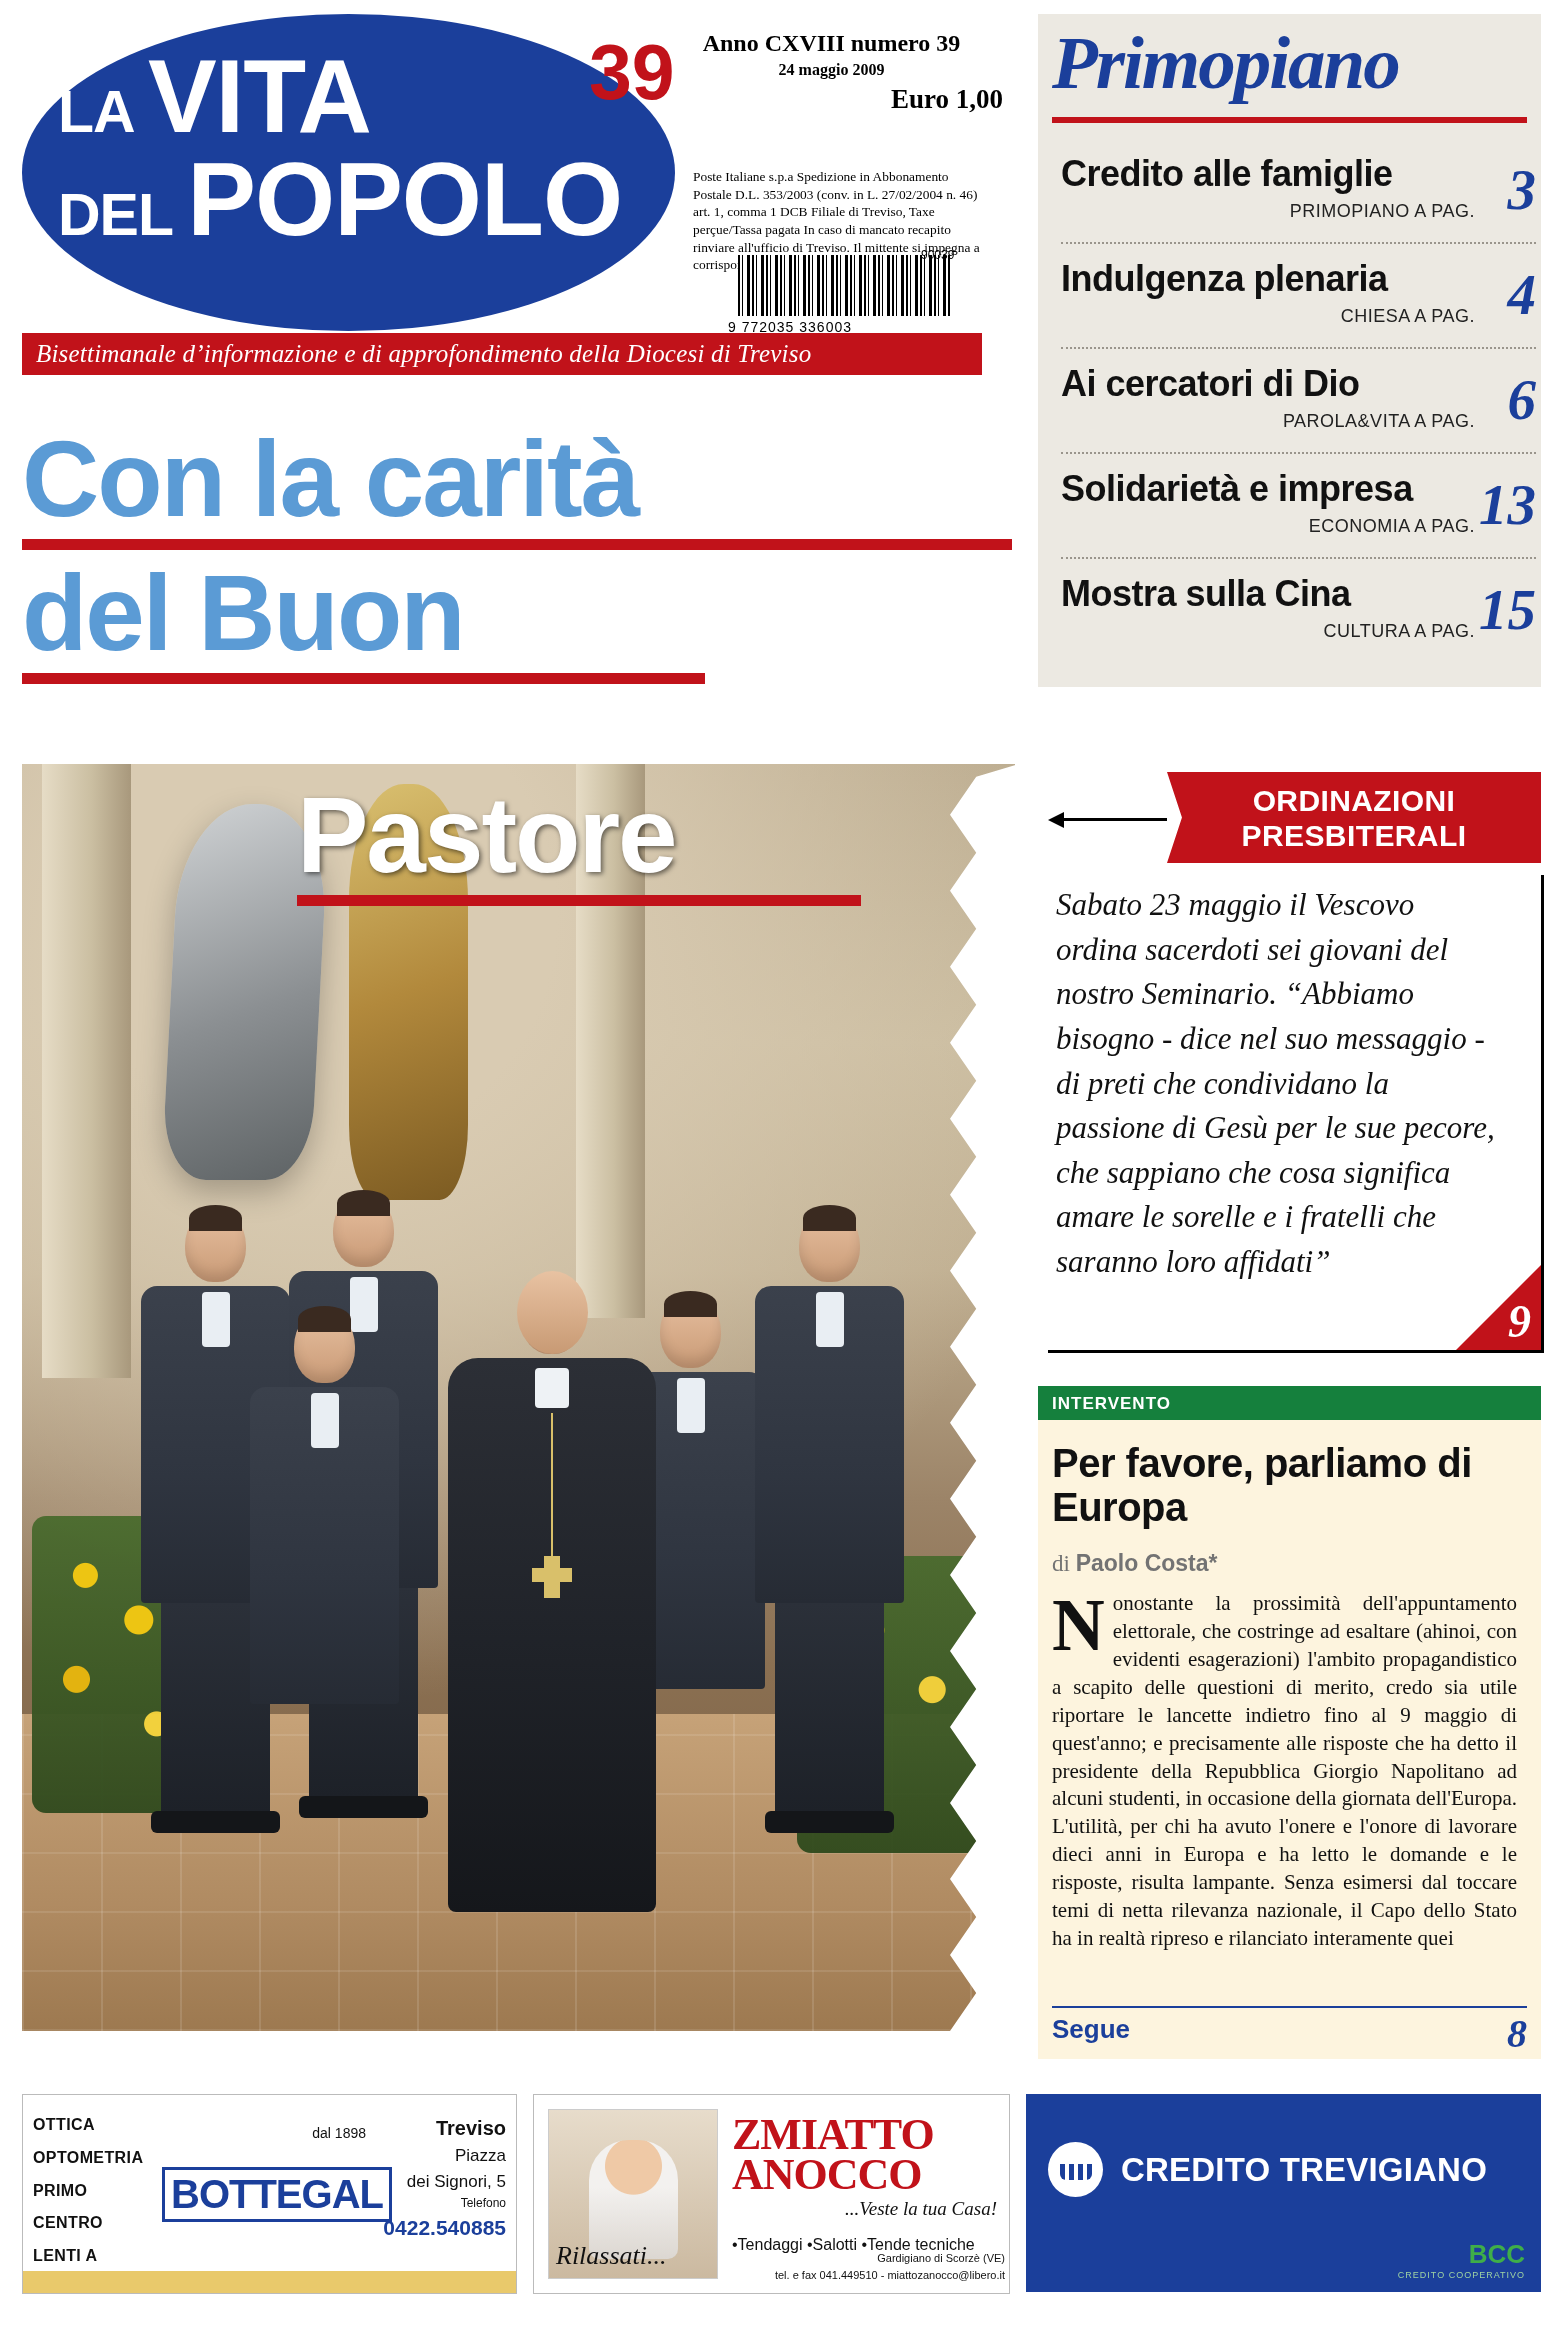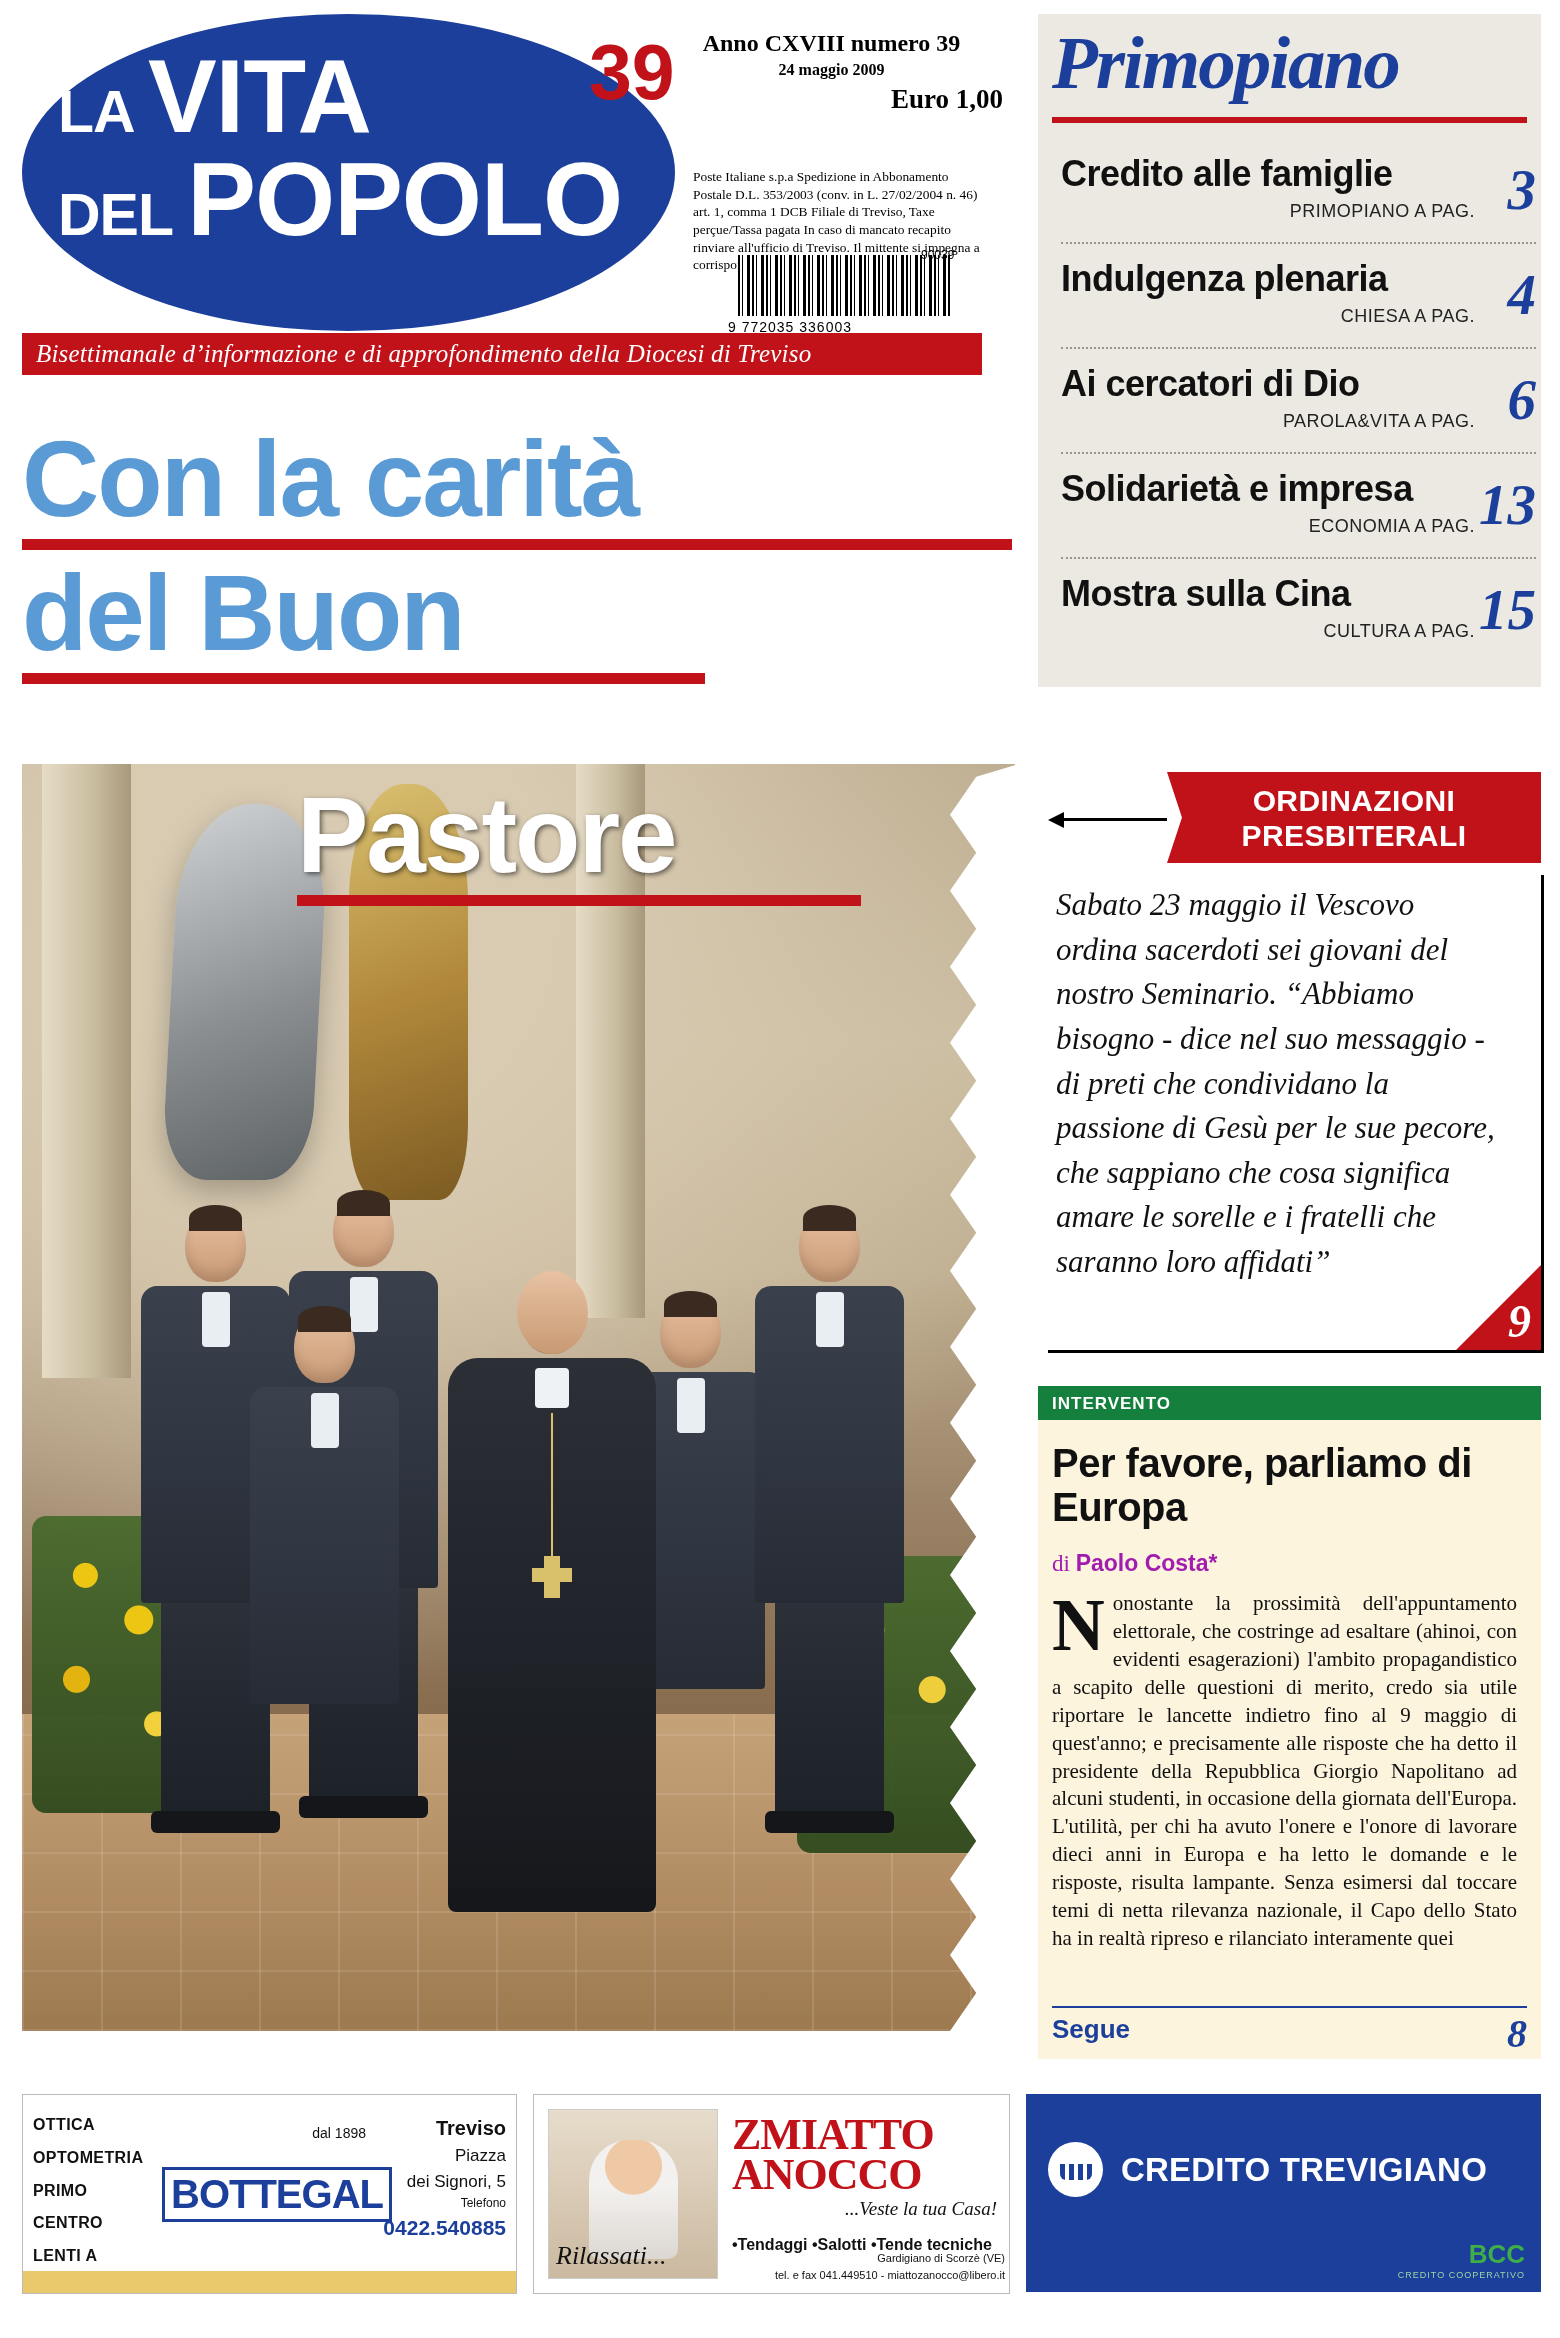--- a/index.html
+++ b/index.html
@@ -277,21 +277,21 @@
   .intv-bar span{
     color:#fff;font-family:"Liberation Sans", sans-serif;font-weight:bold;font-size:17px;
     letter-spacing:1px;padding:8px 0 0 14px;display:block;
   }
   .intv-title{
     position:absolute;left:14px;top:55px;width:455px;
     font-family:"Liberation Sans", sans-serif;font-weight:bold;font-size:40px;
     line-height:1.1;color:#111;letter-spacing:-0.5px;
   }
   .intv-author{
-    position:absolute;left:14px;top:164px;font-family:"Liberation Serif", serif;font-size:23px;color:#a21caf;
+    position:absolute;left:14px;top:164px;font-family:"Liberation Serif", serif;font-size:23px;color:#737373;
   }
   .intv-author b{font-family:"Liberation Sans", sans-serif;font-size:23px;}
   .intv-body{
     position:absolute;left:14px;top:204px;width:465px;height:386px;
     font-family:"Liberation Serif", serif;font-size:21px;line-height:1.33;color:#111;
     text-align:justify;
   }
   .dropcap{
     float:left;font-family:"Liberation Serif", serif;font-weight:bold;font-size:73px;
     line-height:0.82;padding:6px 8px 0 0;color:#111;
@@ -355,21 +355,21 @@
   .ad2 .brandbox{position:absolute;left:198px;top:20px;width:265px;}
   .ad2 .z{
     font-family:"Liberation Serif", serif;font-weight:bold;font-size:44px;color:#c1121a;
     line-height:0.92;letter-spacing:-1px;
   }
   .ad2 .claim{
     font-family:"Liberation Serif", serif;font-style:italic;font-size:19px;color:#111;text-align:right;
     margin-top:2px;
   }
   .ad2 .services{
-    font-family:"Liberation Sans", sans-serif;font-weight:bold;font-size:16px;color:#111;margin-top:16px;
+    font-family:"Liberation Sans", sans-serif;font-weight:normal;font-size:16px;color:#111;margin-top:16px;
   }
   .ad2 .addr{
     position:absolute;left:198px;bottom:10px;width:273px;text-align:right;
     font-family:"Liberation Sans", sans-serif;font-size:11px;color:#111;line-height:1.5;
   }
 
   .ad3 .ct{
     position:absolute;left:22px;top:57px;width:465px;color:#fff;
     font-family:"Liberation Sans", sans-serif;font-weight:bold;font-size:33px;letter-spacing:0.2px;
   }

